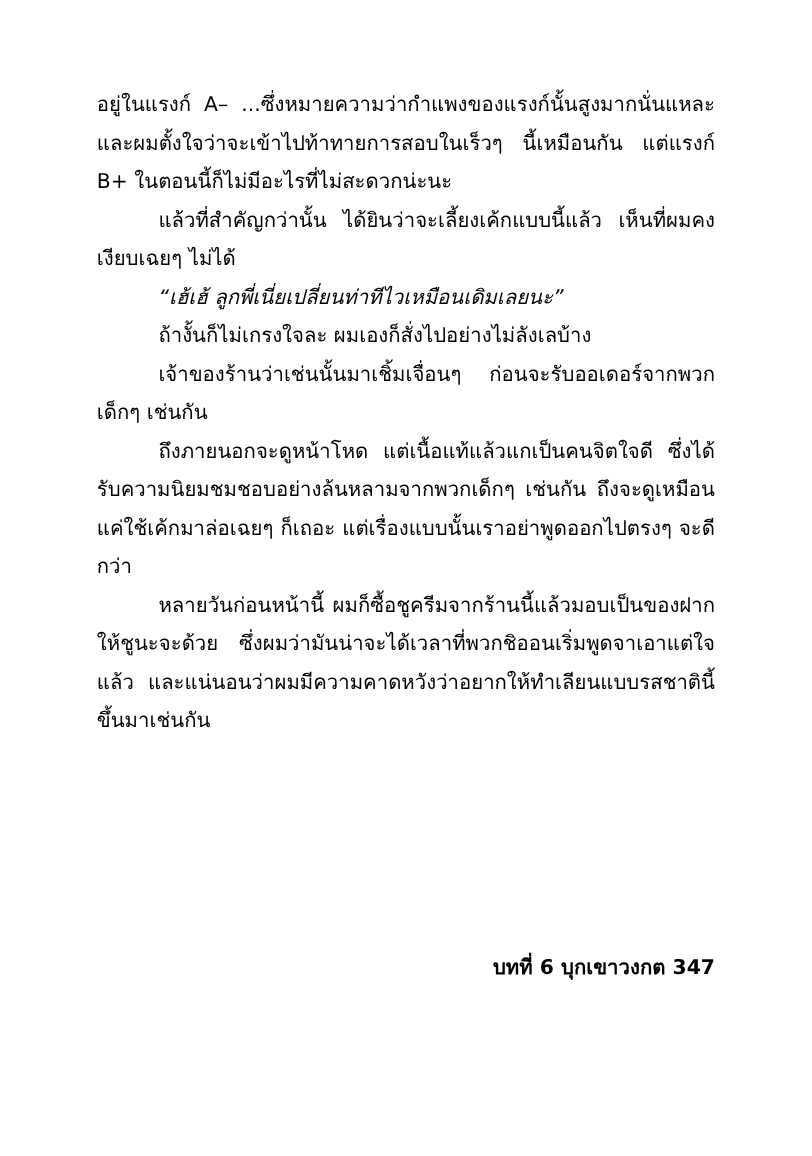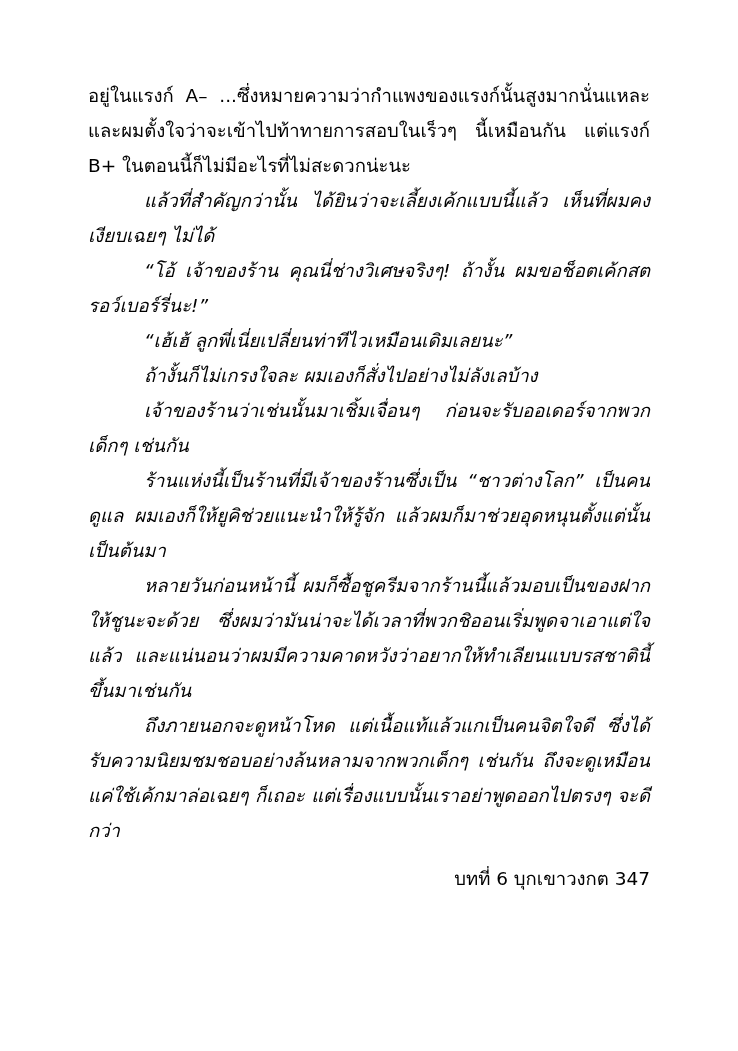--- a/index.html
+++ b/index.html
@@ -28,43 +28,41 @@
     text-align: justify;
     text-justify: inter-word;
     letter-spacing: 0px;
   }
   .para {
     margin: 0;
     text-indent: 0;
   }
   .para.indent {
     text-indent: 56px;
-    font-style: italic;
   }
   .para.italic {
     font-style: italic;
   }
   .footer {
     position: absolute;
     right: 88px;
     bottom: 52px;
     font-size: 18.5px;
     text-align: right;
     white-space: nowrap;
+    font-weight: bold;
   }
 </style>
 </head>
 <body>
 
 <div class="page">
   <div class="body-text">
     <p class="para">อยู่ในแรงก์ A– ...ซึ่งหมายความว่ากำแพงของแรงก์นั้นสูงมากนั่นแหละ และผมตั้งใจว่าจะเข้าไปท้าทายการสอบในเร็วๆ นี้เหมือนกัน แต่แรงก์ B+ ในตอนนี้ก็ไม่มีอะไรที่ไม่สะดวกน่ะนะ</p>
     <p class="para indent">แล้วที่สำคัญกว่านั้น ได้ยินว่าจะเลี้ยงเค้กแบบนี้แล้ว เห็นที่ผมคงเงียบเฉยๆ ไม่ได้</p>
-    <p class="para indent italic">“โอ้ เจ้าของร้าน คุณนี่ช่างวิเศษจริงๆ! ถ้างั้น ผมขอช็อตเค้กสตรอว์เบอร์รี่นะ!”</p>
     <p class="para indent italic">“เฮ้เฮ้ ลูกพี่เนี่ยเปลี่ยนท่าทีไวเหมือนเดิมเลยนะ”</p>
     <p class="para indent">ถ้างั้นก็ไม่เกรงใจละ ผมเองก็สั่งไปอย่างไม่ลังเลบ้าง</p>
     <p class="para indent">เจ้าของร้านว่าเช่นนั้นมาเชิ้มเจื่อนๆ ก่อนจะรับออเดอร์จากพวกเด็กๆ เช่นกัน</p>
-    <p class="para indent">ร้านแห่งนี้เป็นร้านที่มีเจ้าของร้านซึ่งเป็น “ชาวต่างโลก” เป็นคนดูแล ผมเองก็ให้ยูคิช่วยแนะนำให้รู้จัก แล้วผมก็มาช่วยอุดหนุนตั้งแต่นั้นเป็นต้นมา</p>
+    <p class="para indent">ถึงภายนอกจะดูหน้าโหด แต่เนื้อแท้แล้วแกเป็นคนจิตใจดี ซึ่งได้รับความนิยมชมชอบอย่างล้นหลามจากพวกเด็กๆ เช่นกัน ถึงจะดูเหมือนแค่ใช้เค้กมาล่อเฉยๆ ก็เถอะ แต่เรื่องแบบนั้นเราอย่าพูดออกไปตรงๆ จะดีกว่า</p>
     <p class="para indent">หลายวันก่อนหน้านี้ ผมก็ซื้อชูครีมจากร้านนี้แล้วมอบเป็นของฝากให้ชูนะจะด้วย ซึ่งผมว่ามันน่าจะได้เวลาที่พวกชิออนเริ่มพูดจาเอาแต่ใจแล้ว และแน่นอนว่าผมมีความคาดหวังว่าอยากให้ทำเลียนแบบรสชาตินี้ขึ้นมาเช่นกัน</p>
-    <p class="para indent">ถึงภายนอกจะดูหน้าโหด แต่เนื้อแท้แล้วแกเป็นคนจิตใจดี ซึ่งได้รับความนิยมชมชอบอย่างล้นหลามจากพวกเด็กๆ เช่นกัน ถึงจะดูเหมือนแค่ใช้เค้กมาล่อเฉยๆ ก็เถอะ แต่เรื่องแบบนั้นเราอย่าพูดออกไปตรงๆ จะดีกว่า</p>
   </div>
   <div class="footer">บทที่ 6 บุกเขาวงกต 347</div>
 </div>
 
 </body></html>

